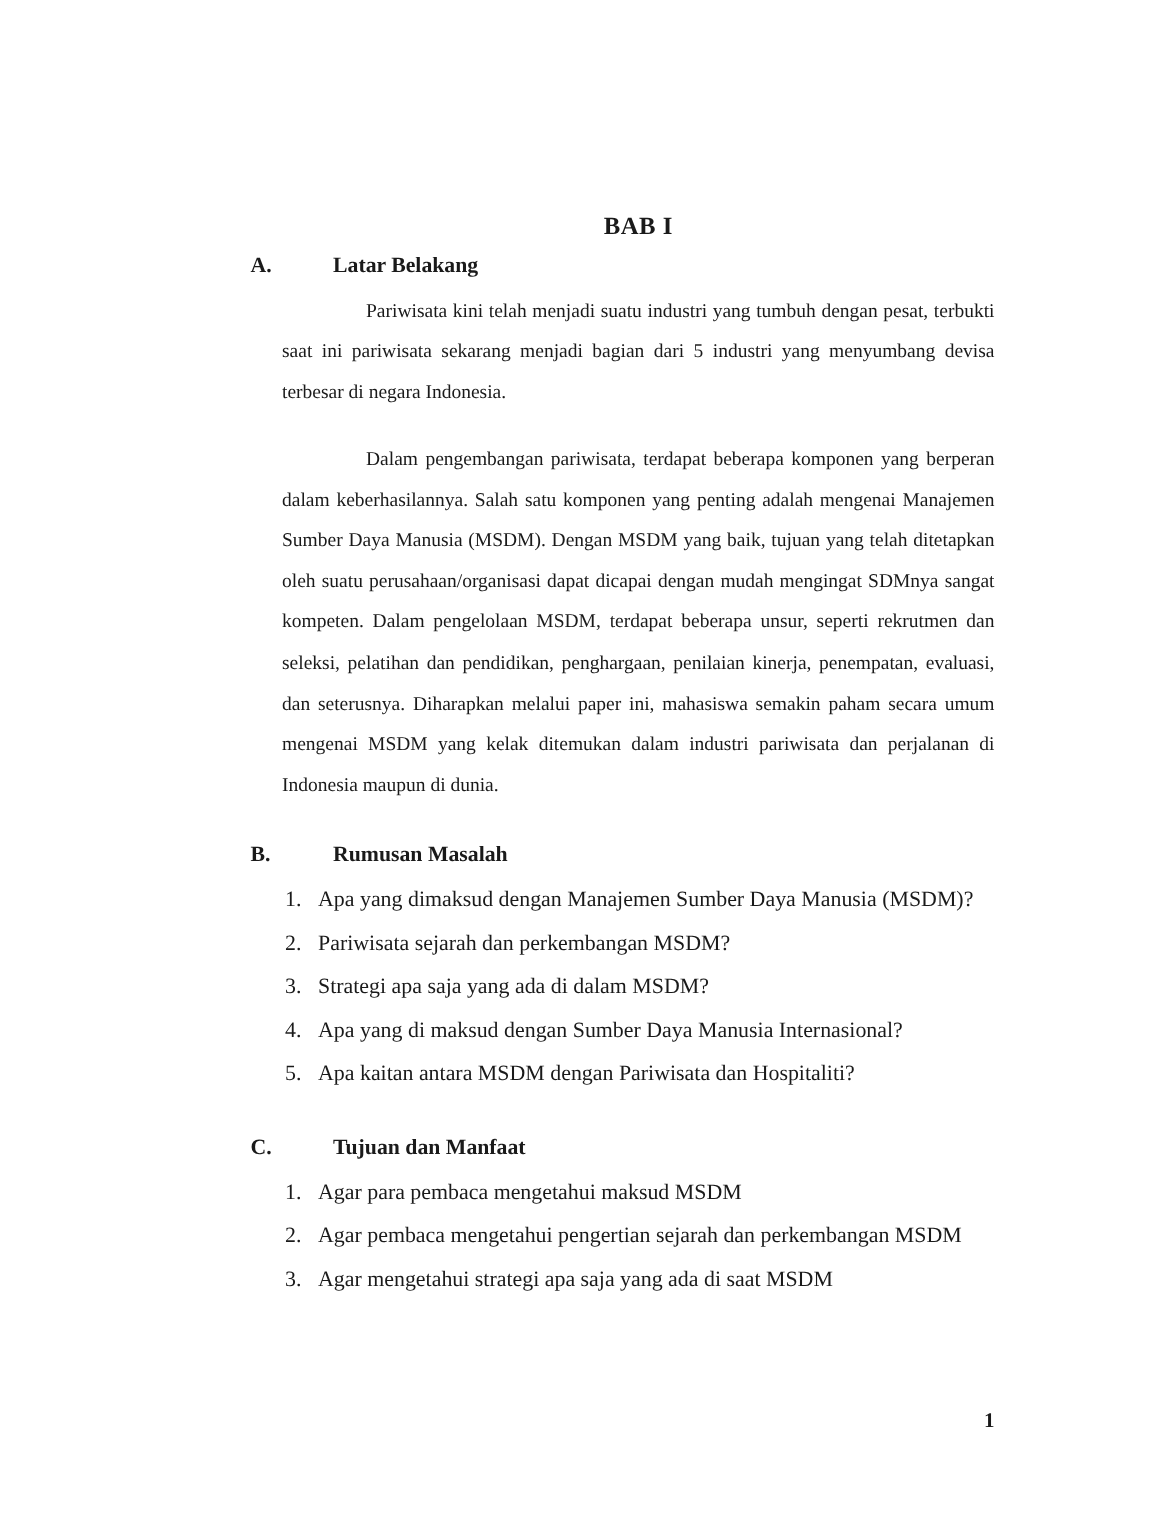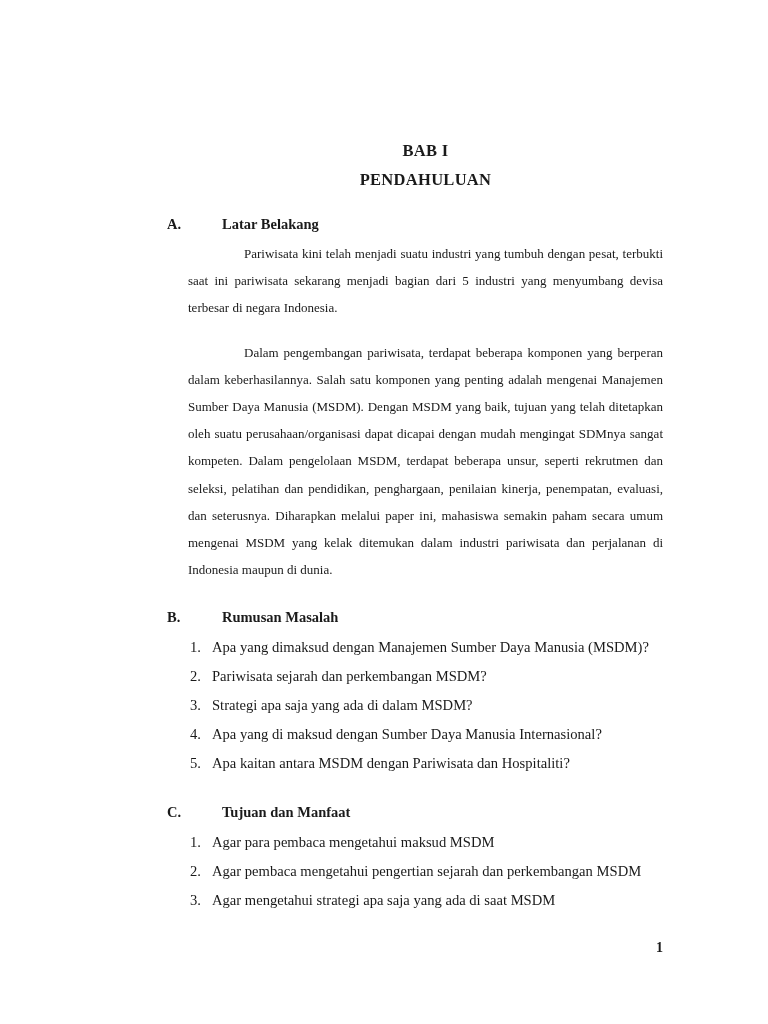--- a/index.html
+++ b/index.html
@@ -123,21 +123,20 @@
     font-weight: bold;
   }
 </style>
 </head>
 <body>
 
 <div class="page">
   <div class="content">
 
     <h1 class="doc-title">BAB I</h1>
-    <h1 class="doc-title second">PENDAHULUAN</h1>
 
     <div class="section-block first">
       <div class="section-heading">
         <span class="marker">A.</span>
         <span class="heading-text">Latar Belakang</span>
       </div>
       <div class="body-block">
         <p class="para">Pariwisata kini telah menjadi suatu industri yang tumbuh dengan pesat, terbukti saat ini pariwisata sekarang menjadi bagian dari 5 industri yang menyumbang devisa terbesar di negara Indonesia.</p>
         <p class="para">Dalam pengembangan pariwisata, terdapat beberapa komponen yang berperan dalam keberhasilannya. Salah satu komponen yang penting adalah mengenai Manajemen Sumber Daya Manusia (MSDM). Dengan MSDM yang baik, tujuan yang telah ditetapkan oleh suatu perusahaan/organisasi dapat dicapai dengan mudah mengingat SDMnya sangat kompeten. Dalam pengelolaan MSDM, terdapat beberapa unsur, seperti rekrutmen dan seleksi, pelatihan dan pendidikan, penghargaan, penilaian kinerja, penempatan, evaluasi, dan seterusnya. Diharapkan melalui paper ini, mahasiswa semakin paham secara umum mengenai MSDM yang kelak ditemukan dalam industri pariwisata dan perjalanan di Indonesia maupun di dunia.</p>
       </div>

